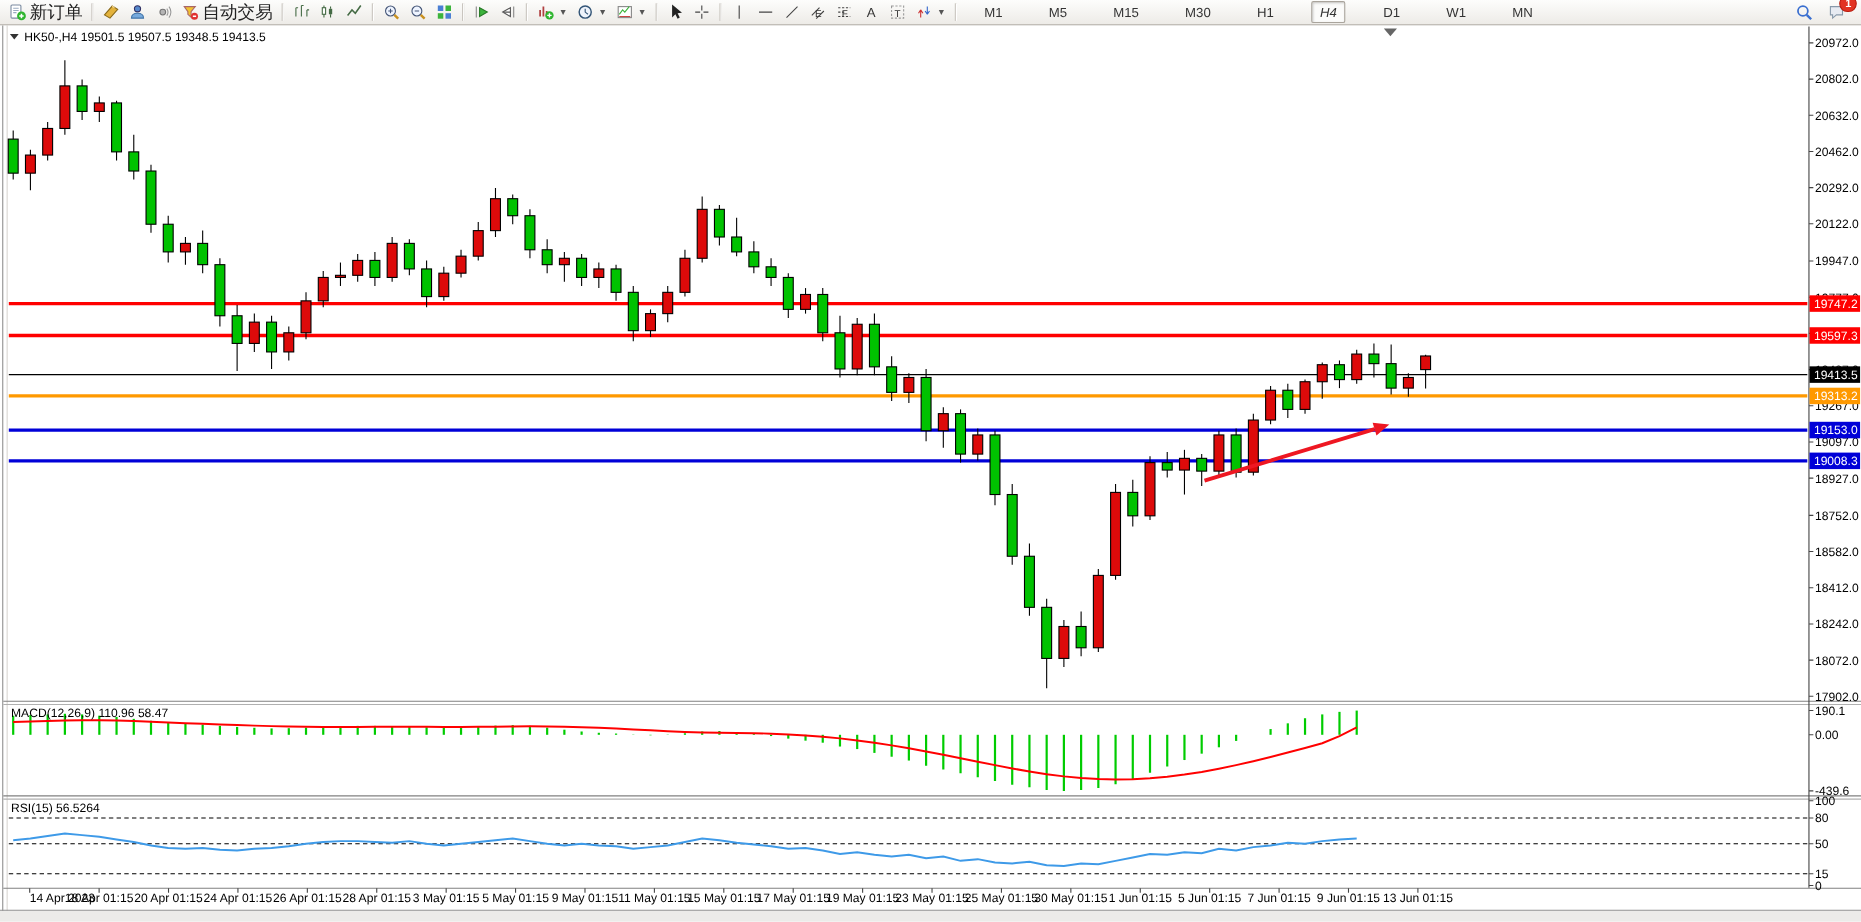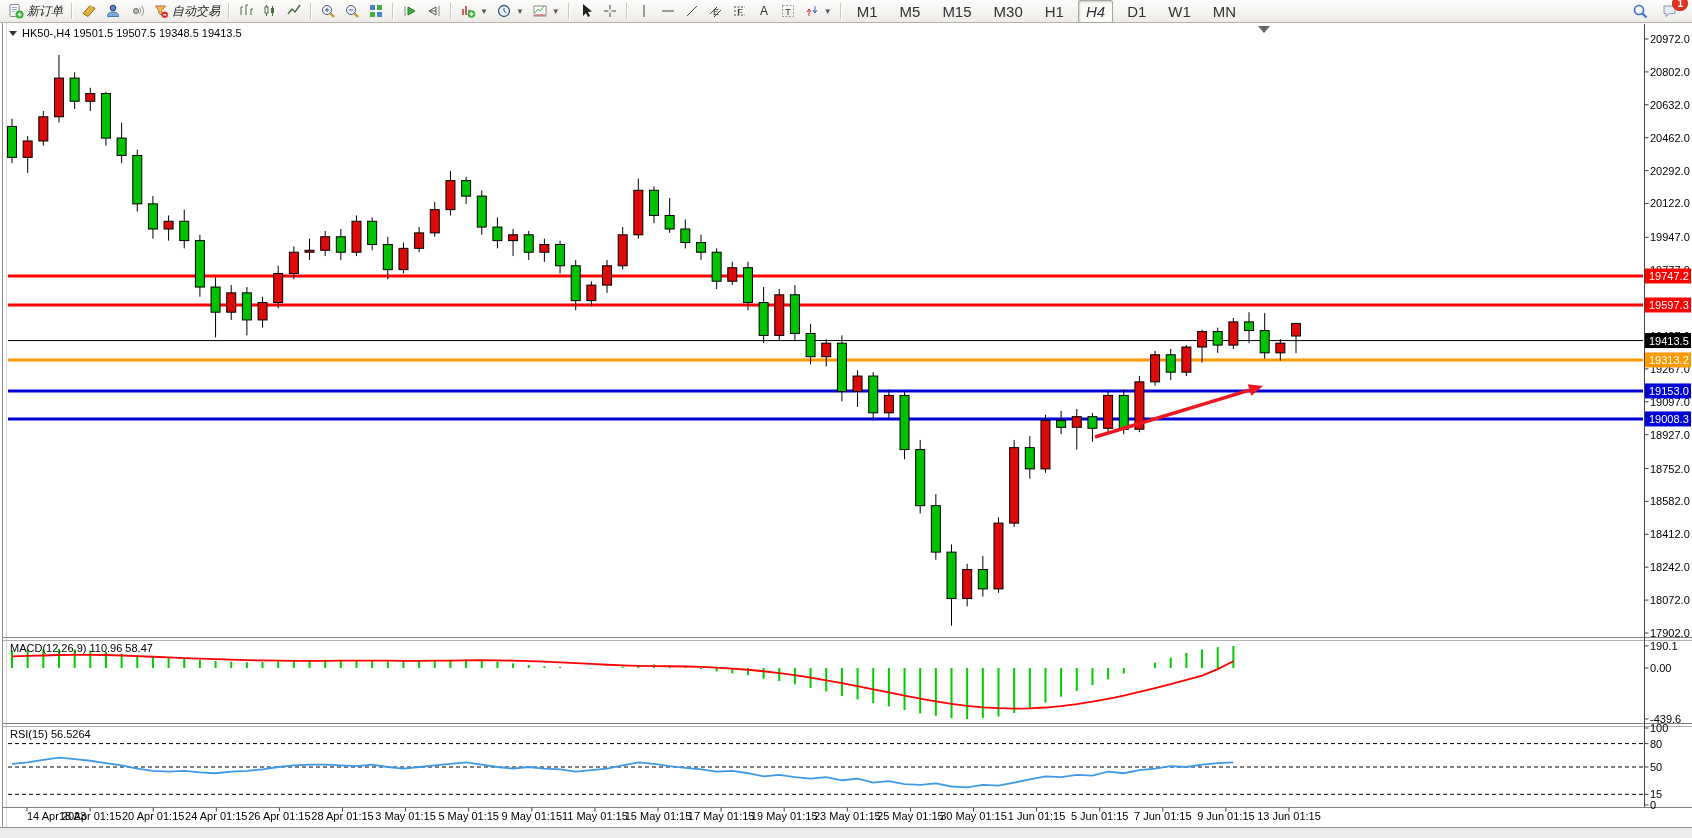--- a/index.html
+++ b/index.html
@@ -5,26 +5,26 @@
   html,body{margin:0;padding:0;background:#ecebe9;}
   .app{position:relative;width:1692px;height:838px;overflow:hidden;
        font-family:"Liberation Sans",sans-serif;background:#ecebe9;}
   
   .toolbar{position:absolute;left:0;top:0;width:1692px;height:23px;
     background:linear-gradient(#fdfdfc,#edebe7);border-bottom:1px solid #b7b3ac;
     display:flex;align-items:center;padding:0 4px;box-sizing:border-box;z-index:5;}
   .tbtn{display:flex;align-items:center;gap:3px;height:20px;padding:0 3px;
     border:1px solid transparent;border-radius:2px;cursor:default;}
   .tbtn svg{display:block;}
-  .tlabel{font-size:12px;color:#222;white-space:nowrap;font-style:italic;}
+  .tlabel{font-size:16px;color:#222;white-space:nowrap;}
   .tsep{width:1px;height:16px;background:#c9c5bf;margin:0 4px;
         border-right:1px solid #fff;}
   .caret{font-size:8px;color:#555;margin-left:1px;}
-  .tf{font-size:15px;color:#333;padding:2px 7px;border:1px solid transparent;
-      border-radius:2px;margin:0 3px;}
+  .tf{font-size:12px;color:#333;padding:2px 7px;border:1px solid transparent;
+      border-radius:2px;margin:0 13px;}
   .tf.active{background:#fbfbfa;border:1px solid #a9a49c;
       box-shadow:inset 1px 1px 2px rgba(0,0,0,.18);font-style:italic;}
   .tb-right{margin-left:auto;display:flex;align-items:center;gap:6px;padding-right:6px;}
   .chatwrap{position:relative;}
   .badge{position:absolute;top:-5px;right:-7px;background:#e23323;color:#fff;
     font-size:10px;font-weight:bold;border-radius:8px;padding:0 4px;line-height:13px;
     border:1px solid #b91d10;}
   
   .chart-window{position:absolute;left:0;top:23px;width:1692px;height:815px;background:#fff;}
   #chart-svg{position:absolute;left:0;top:0;}

